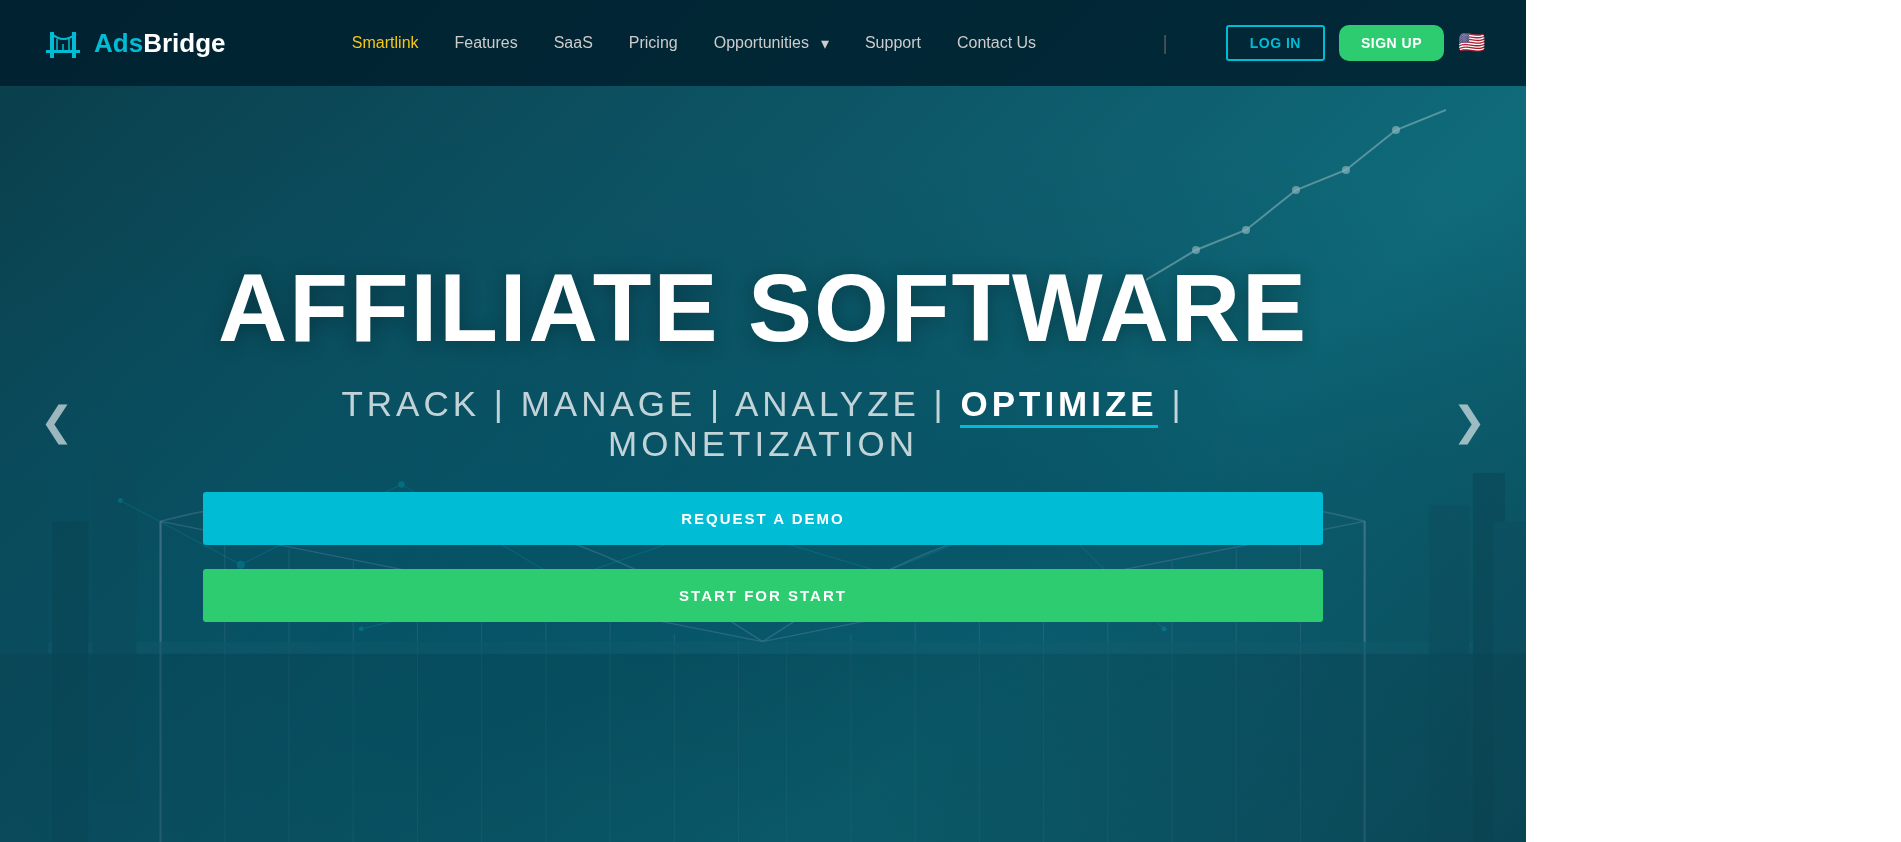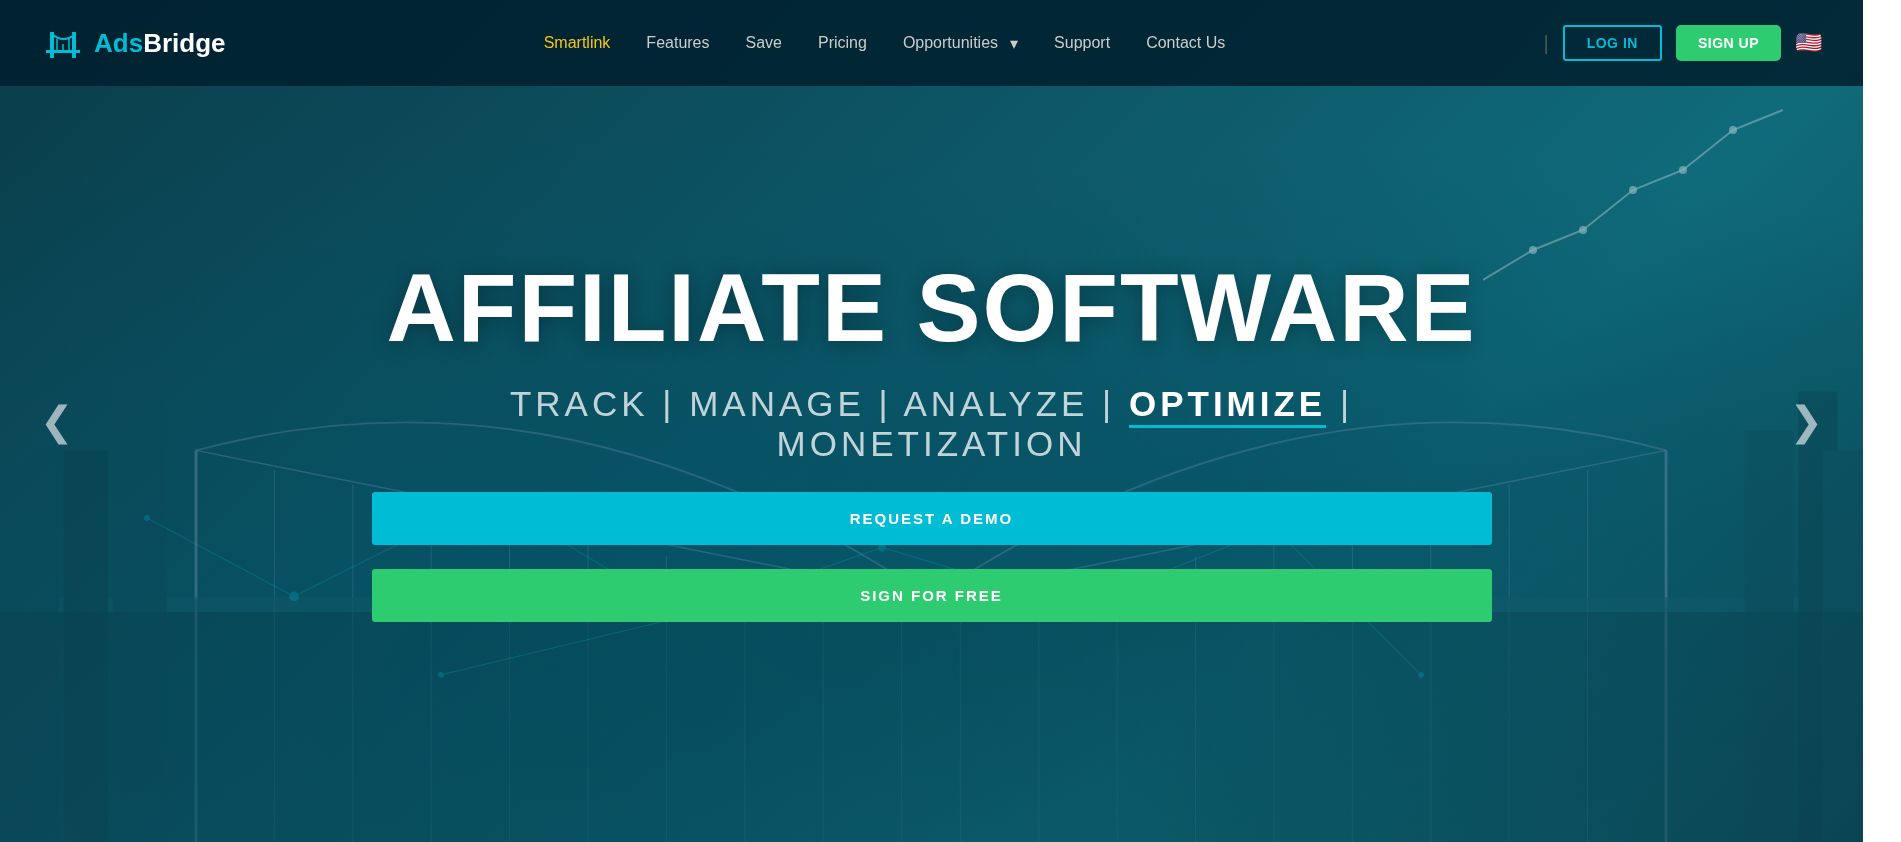--- a/index.html
+++ b/index.html
@@ -61,47 +61,48 @@
     .btn-login {
       background: transparent;
       border: 2px solid #00bcd4;
       color: #00bcd4;
       padding: 8px 22px;
       font-size: 14px;
       font-weight: bold;
       cursor: pointer;
       border-radius: 3px;
       letter-spacing: 0.5px;
+      margin-left: 44px;
     }
     .btn-signup {
       background: #2ecc71;
       border: none;
       color: #fff;
       padding: 10px 22px;
       font-size: 14px;
       font-weight: bold;
       cursor: pointer;
-      border-radius: 5px;
+      border-radius: 10px;
       letter-spacing: 0.5px;
     }
     .flag-icon {
       width: 28px;
       height: 28px;
       border-radius: 50%;
       overflow: hidden;
       display: inline-flex;
       align-items: center;
       justify-content: center;
       font-size: 22px;
     }
 
     
     .hero {
       position: relative;
-      width: 1863px;
+      width: 1526px;
       height: 842px;
       background: linear-gradient(135deg, #0a3d4a 0%, #0d5566 40%, #0f6b7a 70%, #0a4a5a 100%);
       display: flex;
       align-items: center;
       justify-content: center;
       overflow: hidden;
     }
 
     
     .hero-bg {
@@ -314,21 +315,21 @@
         <line x1="29" y1="19" x2="29" y2="30" stroke="#00bcd4" stroke-width="1.5"></line>
       </svg>
       <span class="logo-text">
         <span class="ads">Ads</span><span>Bridge</span>
       </span>
     </div>
 
     <div class="nav-links">
       <a class="nav-link active">Smartlink</a>
       <a class="nav-link">Features</a>
-      <a class="nav-link">Save</a>
+      <a class="nav-link">SaaS</a>
       <a class="nav-link">Pricing</a>
       <a class="nav-link nav-link-with-arrow">
         <span>Opportunities</span>
         <span>▾</span>
       </a>
       <a class="nav-link">Support</a>
       <a class="nav-link">Contact Us</a>
     </div>
 
     <div class="nav-right">
@@ -350,20 +351,20 @@
       <span>ANALYZE</span>
       <span> | </span>
       <span class="highlight">OPTIMIZE</span>
       <span> | </span>
       <span>MONETIZATION</span>
     </div>
 
 
     <div class="hero-buttons">
       <button class="btn-demo">REQUEST A DEMO</button>
-      <button class="btn-free">SIGN FOR FREE</button>
+      <button class="btn-free">START FOR START</button>
     </div>
   </div>
 
   <div class="arrow arrow-left">❮</div>
   <div class="arrow arrow-right">❯</div>
 
 </div>
 
 </body></html>

